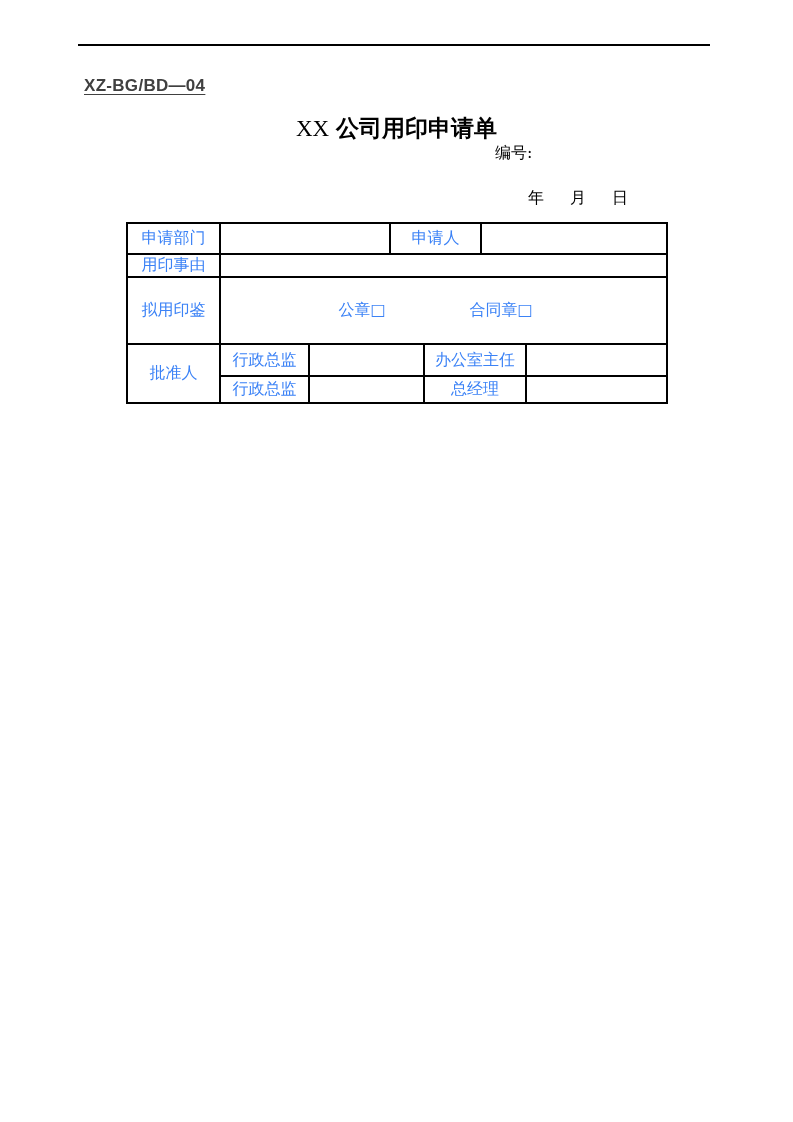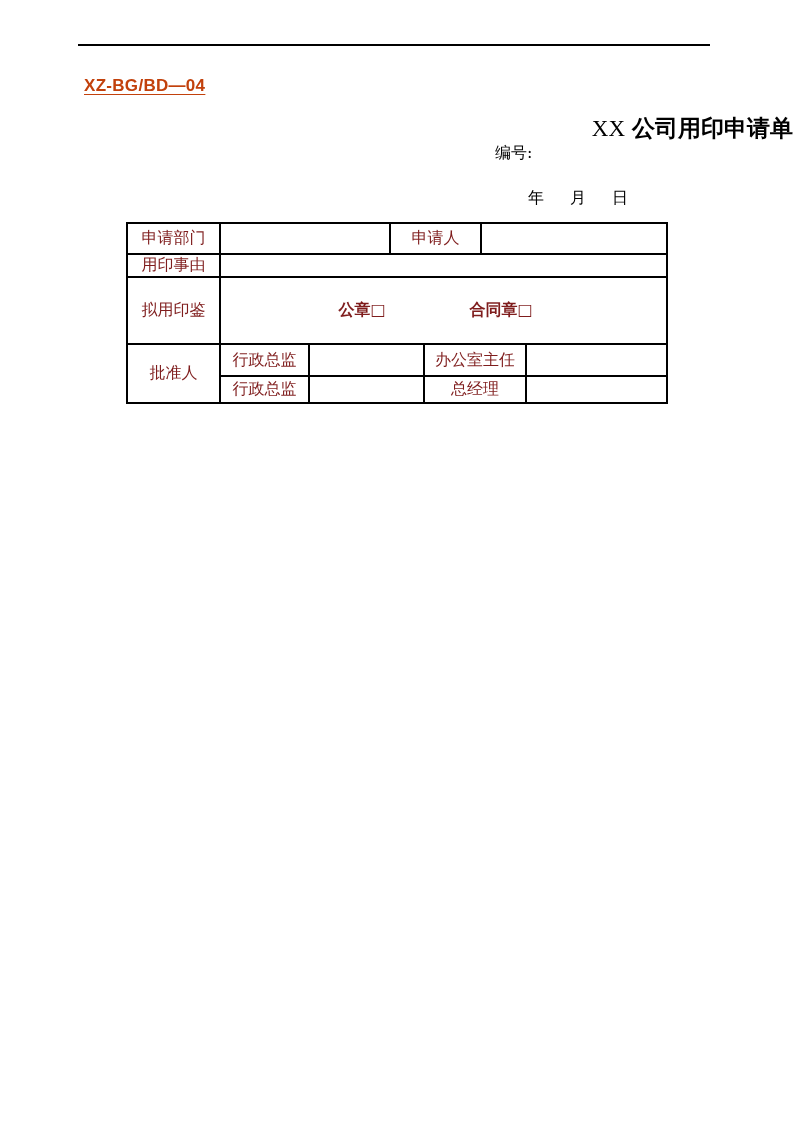--- a/index.html
+++ b/index.html
@@ -21,27 +21,27 @@
   }
   .doc-code {
     position: absolute;
     left: 84px; top: 76px;
     font-family: "Liberation Sans", sans-serif;
     font-weight: bold;
     font-size: 17px;
     letter-spacing: 0.3px;
     text-decoration: underline;
     text-underline-offset: 3px;
-    color: #c2410c;
+    color: #404040;
   }
   .form-title {
     position: absolute;
     left: 0; top: 113px;
     width: 793px;
-    text-align: right;
+    text-align: center;
     font-size: 23px;
     line-height: 30px;
     white-space: nowrap;
   }
   .title-prefix {
     font-family: "Liberation Serif", serif;
     font-weight: normal;
     margin-right: 7px;
   }
   .title-main {
@@ -67,36 +67,35 @@
     width: 540px;
     border-collapse: collapse;
     table-layout: fixed;
   }
   table.app-table td {
     border: 2px solid #000000;
     font-family: "DejaVu Serif", serif;
     font-size: 16px;
     text-align: center;
     vertical-align: middle;
-    color: #7f1d1d;
+    color: #3b82f6;
     padding: 0;
   }
   tr.r1 { height: 31px; }
   tr.r2 { height: 16px; }
   tr.r3 { height: 67px; }
   tr.r4 { height: 32px; }
   tr.r5 { height: 27px; }
   .seal-options {
     display: flex;
     justify-content: center;
     align-items: flex-start;
     gap: 84px;
     padding-right: 16px;
     height: 100%;
-    font-weight: bold;
   }
   .seal-option { white-space: nowrap; }
   .checkbox-glyph { font-family: "DejaVu Sans", sans-serif; font-size: 16px; }
   .footnote {
     position: absolute;
     left: 145px; top: 426px;
     font-size: 15px;
     white-space: pre;
   }
   .footnote .note-text { margin-left: 13px; }

